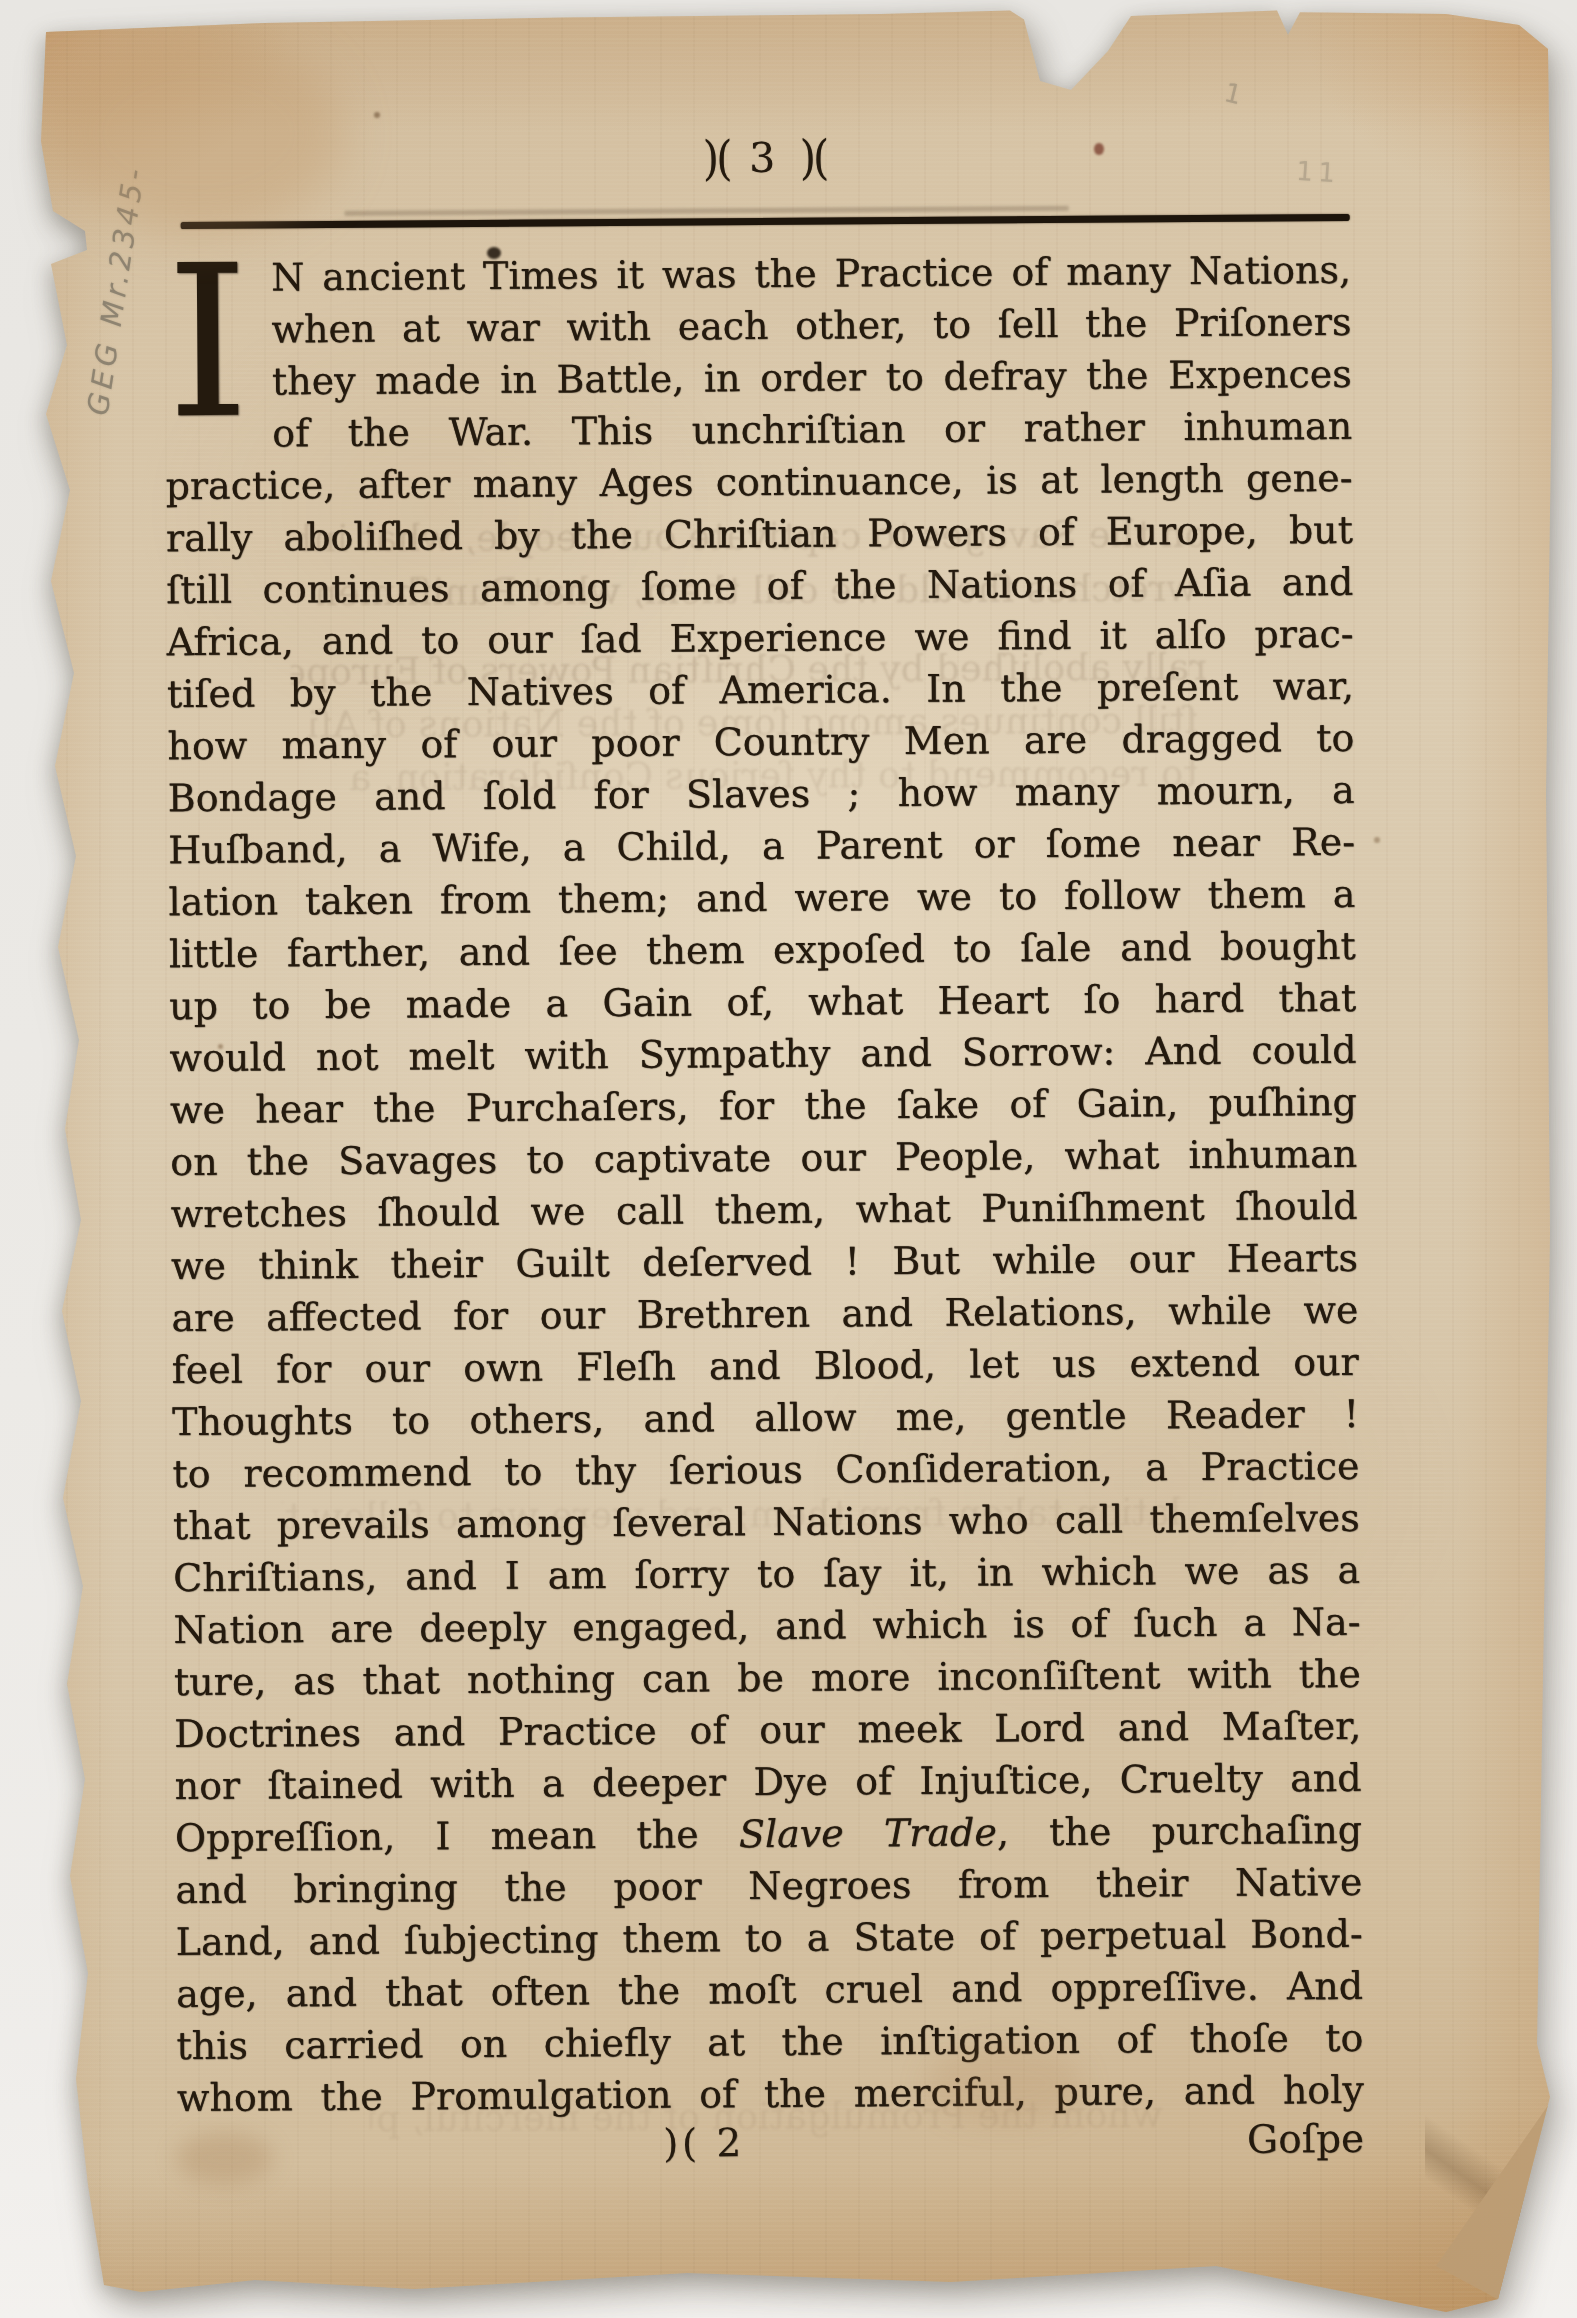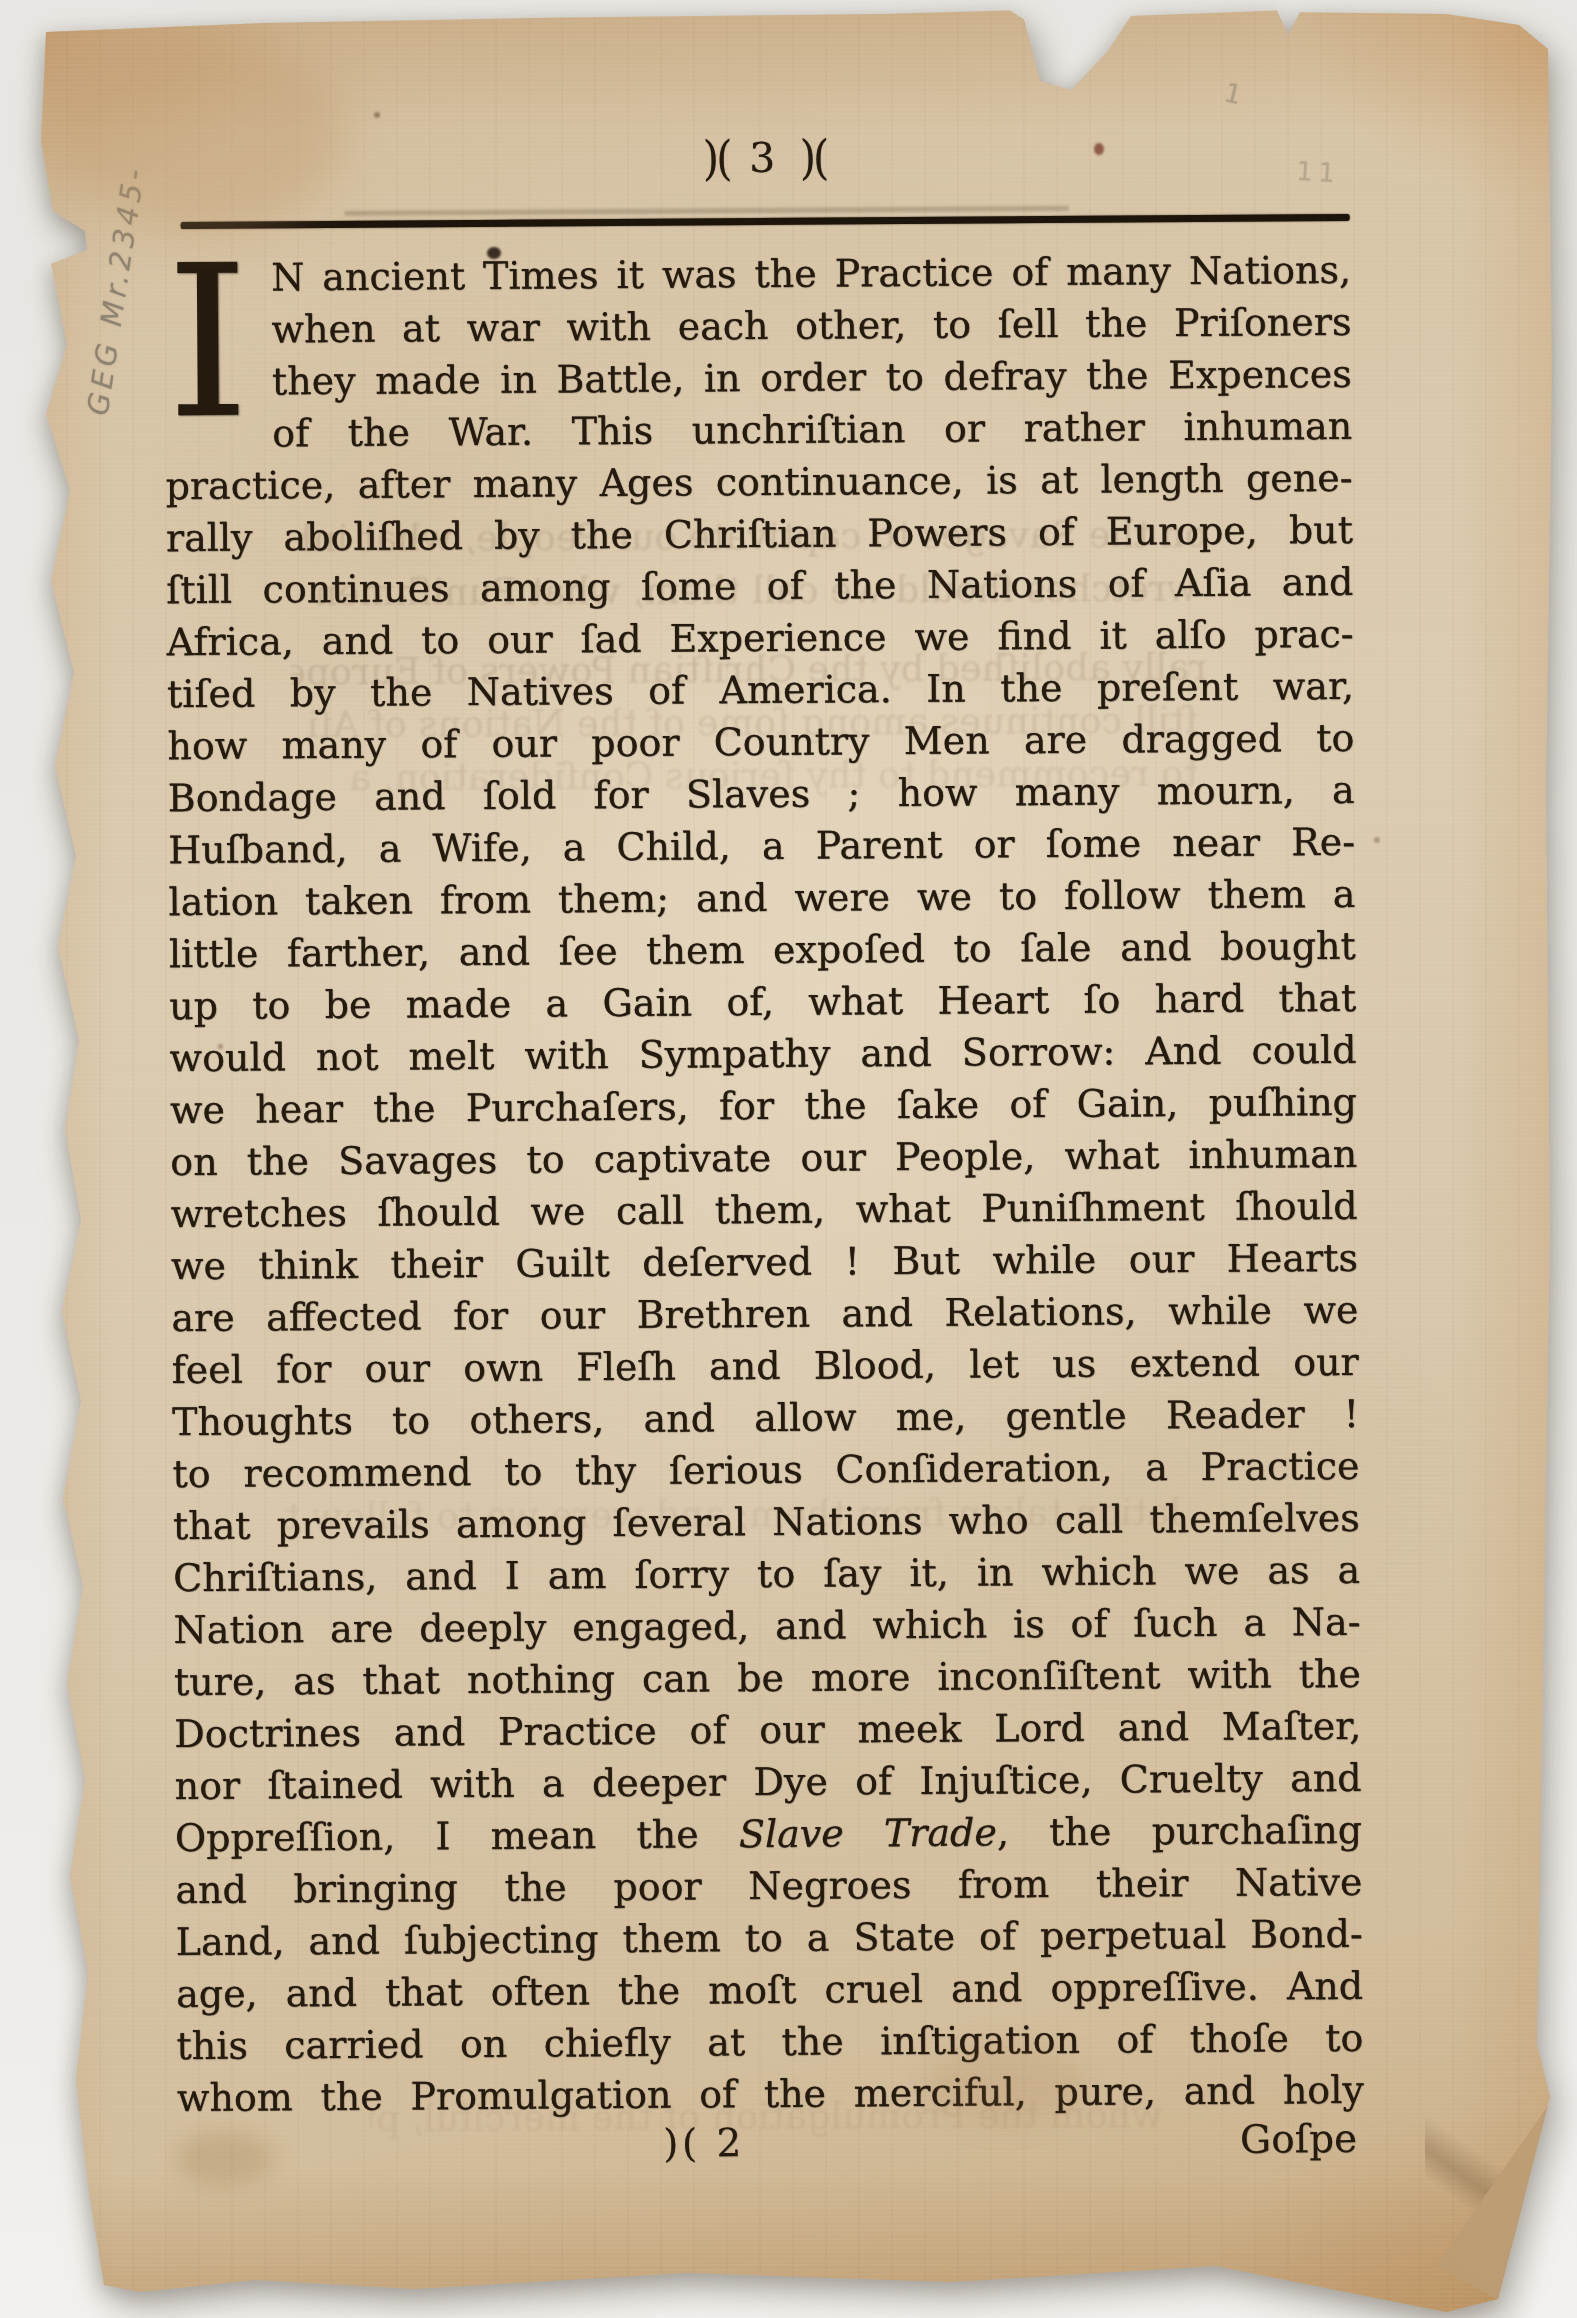--- a/index.html
+++ b/index.html
@@ -59,21 +59,21 @@
     font-size:38px;line-height:52px;height:52px;white-space:normal;
     text-align:justify;text-align-last:justify;text-justify:inter-word;word-spacing:1.8px;
     text-shadow:0.4px 0.5px 0.9px rgba(28,20,11,.55), 0 0 0.9px rgba(28,20,11,.45);
   }
   .indented{padding-left:107px;}
   .dropcap{position:absolute;left:1.8px;top:-14px;font-size:210px;line-height:1;
     text-shadow:0.9px 0.9px 1.8px rgba(28,20,11,.6);}
   .sigline{position:relative;height:56px;font-size:39px;
     text-shadow:0.4px 0.5px 0.9px rgba(28,20,11,.55);}
   .sig{position:absolute;left:486px;letter-spacing:3.5px;}
-  .catch{position:absolute;right:7px;}
+  .catch{position:absolute;right:0;}
   .em{font-style:italic;}
   .pencil{position:absolute;color:rgba(137,128,110,.9);
     font-family:"DejaVu Sans","Liberation Sans",sans-serif;
     text-shadow:0 0 1.8px rgba(137,128,110,.45);}
   .shelfmark{left:113px;top:379px;font-size:29px;letter-spacing:4.4px;
     transform:rotate(-81deg);transform-origin:left bottom;font-style:italic;}
   .pmark1{left:1226px;top:81px;font-size:26.4px;transform:rotate(14deg);opacity:.55;}
   .pmark2{left:1297px;top:160px;font-size:26.4px;transform:rotate(4deg);opacity:.45;letter-spacing:5.3px;}
   .ghost{position:absolute;transform:scaleX(-1) rotate(.3deg);color:rgba(98,76,48,.16);
     filter:blur(1.2px);font-size:37px;white-space:nowrap;overflow:hidden;pointer-events:none;}

